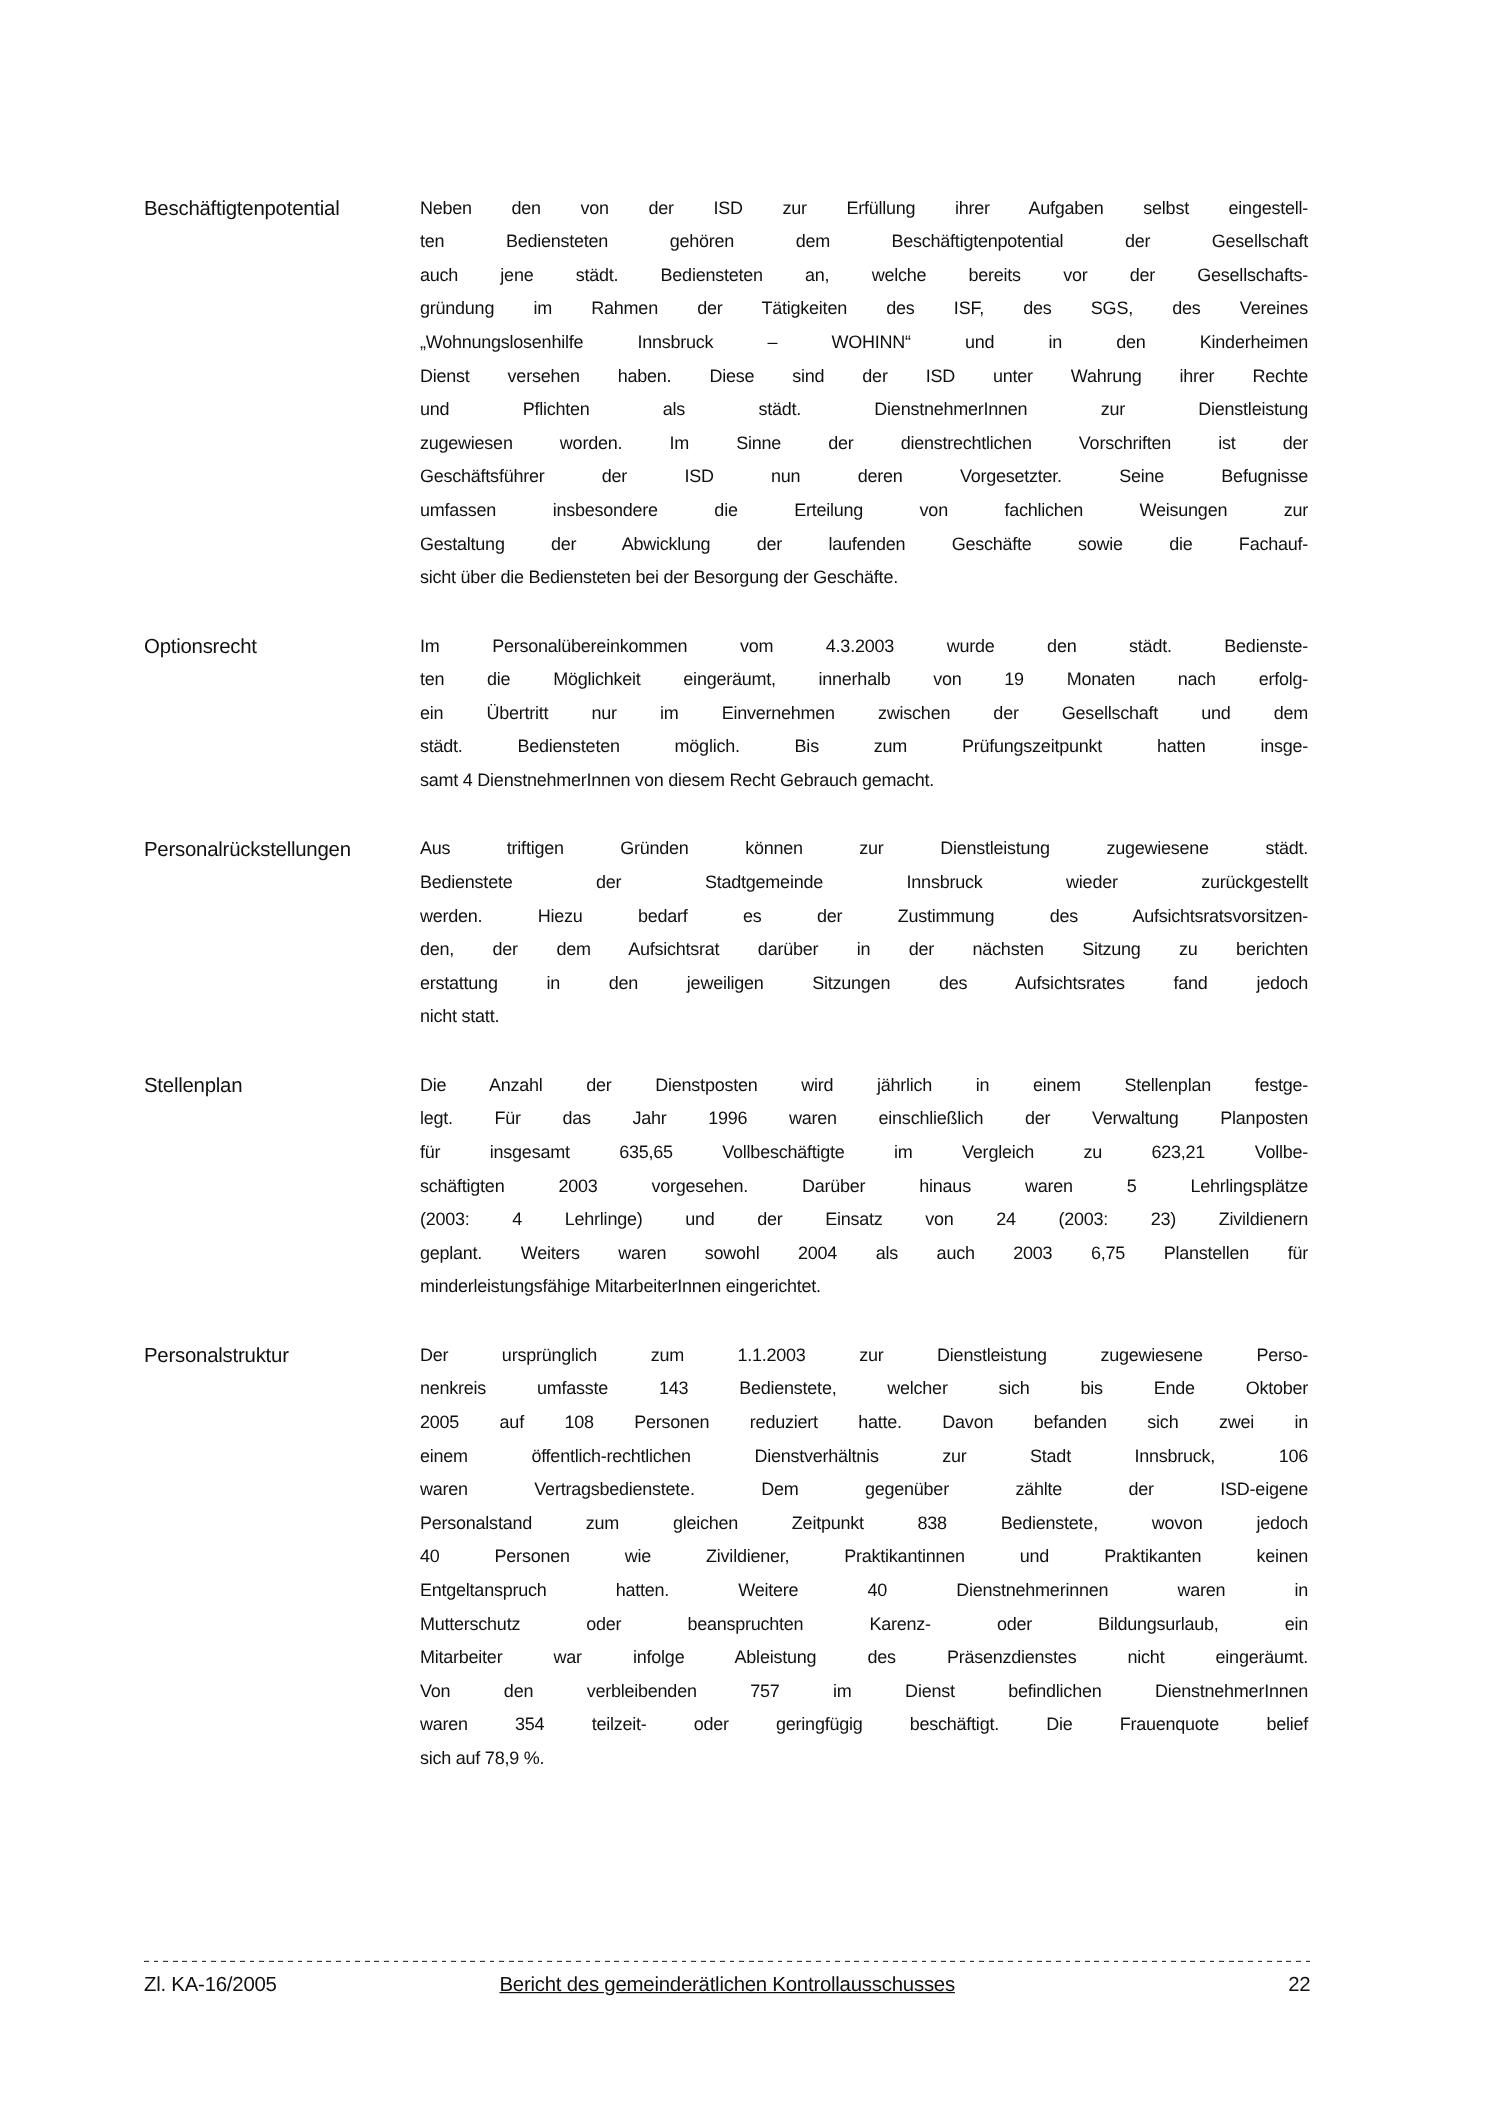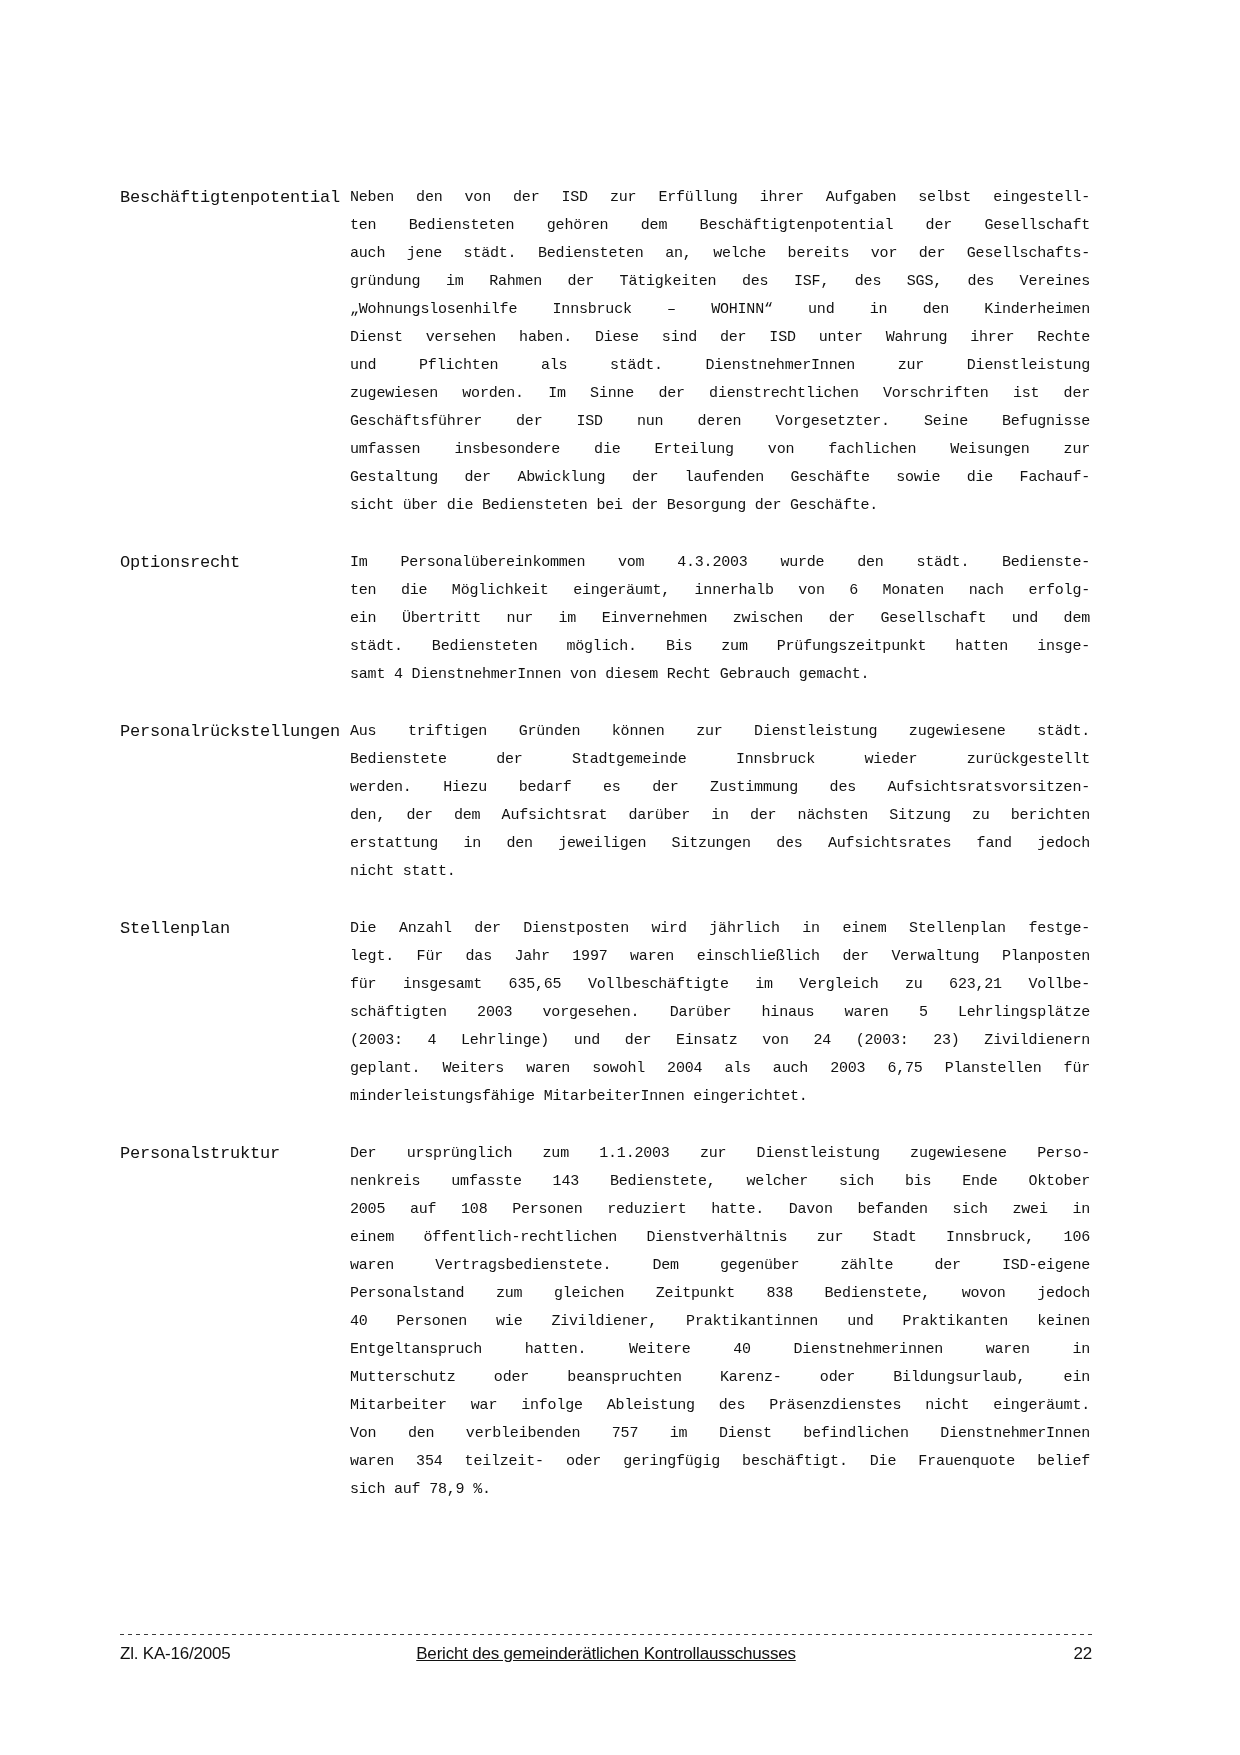--- a/index.html
+++ b/index.html
@@ -13,22 +13,21 @@
     height: 1755px;
     background: #ffffff;
     font-family: "Liberation Sans", "DejaVu Sans", sans-serif;
     color: #111111;
     overflow: hidden;
   }
   .content {
     position: absolute;
     left: 120px;
     right: 150px;
-    top: 184px;
-    font-family: Liberation Mono, monospace;
+    top: 160px;
   }
   .section {
     display: flex;
     flex-direction: row;
     align-items: flex-start;
     margin-bottom: 29px;
   }
   .section-label {
     width: 230px;
     flex: 0 0 230px;
@@ -97,42 +96,42 @@
           <div class="line">Geschäftsführer der ISD nun deren Vorgesetzter. Seine Befugnisse</div>
           <div class="line">umfassen insbesondere die Erteilung von fachlichen Weisungen zur</div>
           <div class="line">Gestaltung der Abwicklung der laufenden Geschäfte sowie die Fachauf-</div>
           <div class="line last">sicht über die Bediensteten bei der Besorgung der Geschäfte.</div>
         </div>
       </div>
       <div class="section">
         <div class="section-label">Optionsrecht</div>
         <div class="section-body">
           <div class="line">Im Personalübereinkommen vom 4.3.2003 wurde den städt. Bedienste-</div>
-          <div class="line">ten die Möglichkeit eingeräumt, innerhalb von 6 Monaten nach erfolg-</div>
+          <div class="line">ten die Möglichkeit eingeräumt, innerhalb von 19 Monaten nach erfolg-</div>
           <div class="line">ein Übertritt nur im Einvernehmen zwischen der Gesellschaft und dem</div>
           <div class="line">städt. Bediensteten möglich. Bis zum Prüfungszeitpunkt hatten insge-</div>
           <div class="line last">samt 4 DienstnehmerInnen von diesem Recht Gebrauch gemacht.</div>
         </div>
       </div>
       <div class="section">
         <div class="section-label">Personalrückstellungen</div>
         <div class="section-body">
           <div class="line">Aus triftigen Gründen können zur Dienstleistung zugewiesene städt.</div>
           <div class="line">Bedienstete der Stadtgemeinde Innsbruck wieder zurückgestellt</div>
           <div class="line">werden. Hiezu bedarf es der Zustimmung des Aufsichtsratsvorsitzen-</div>
           <div class="line">den, der dem Aufsichtsrat darüber in der nächsten Sitzung zu berichten</div>
           <div class="line">erstattung in den jeweiligen Sitzungen des Aufsichtsrates fand jedoch</div>
           <div class="line last">nicht statt.</div>
         </div>
       </div>
       <div class="section">
         <div class="section-label">Stellenplan</div>
         <div class="section-body">
           <div class="line">Die Anzahl der Dienstposten wird jährlich in einem Stellenplan festge-</div>
-          <div class="line">legt. Für das Jahr 1997 waren einschließlich der Verwaltung Planposten</div>
+          <div class="line">legt. Für das Jahr 1996 waren einschließlich der Verwaltung Planposten</div>
           <div class="line">für insgesamt 635,65 Vollbeschäftigte im Vergleich zu 623,21 Vollbe-</div>
           <div class="line">schäftigten 2003 vorgesehen. Darüber hinaus waren 5 Lehrlingsplätze</div>
           <div class="line">(2003: 4 Lehrlinge) und der Einsatz von 24 (2003: 23) Zivildienern</div>
           <div class="line">geplant. Weiters waren sowohl 2004 als auch 2003 6,75 Planstellen für</div>
           <div class="line last">minderleistungsfähige MitarbeiterInnen eingerichtet.</div>
         </div>
       </div>
       <div class="section">
         <div class="section-label">Personalstruktur</div>
         <div class="section-body">

